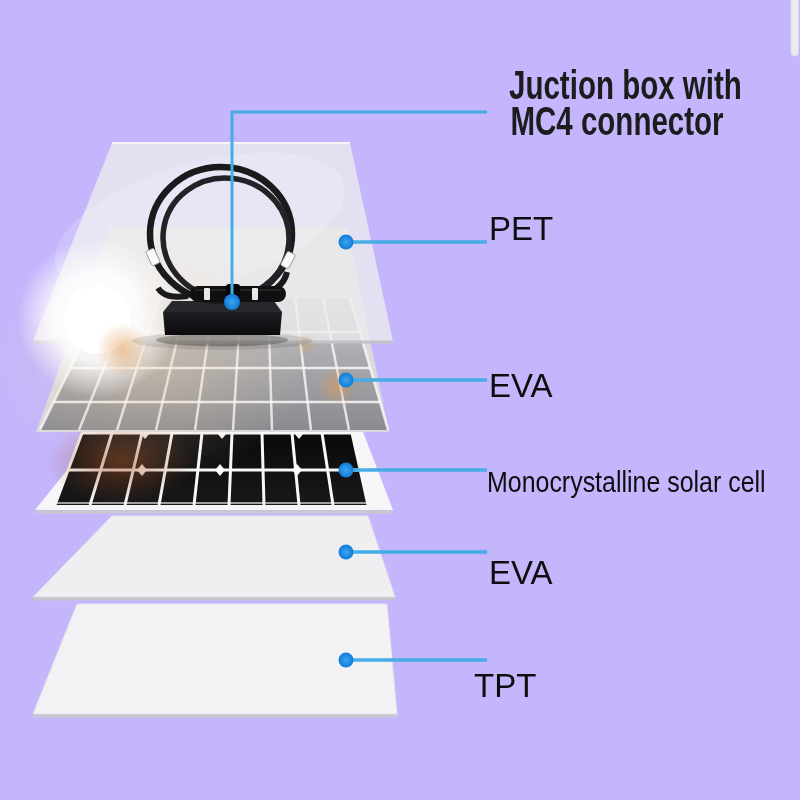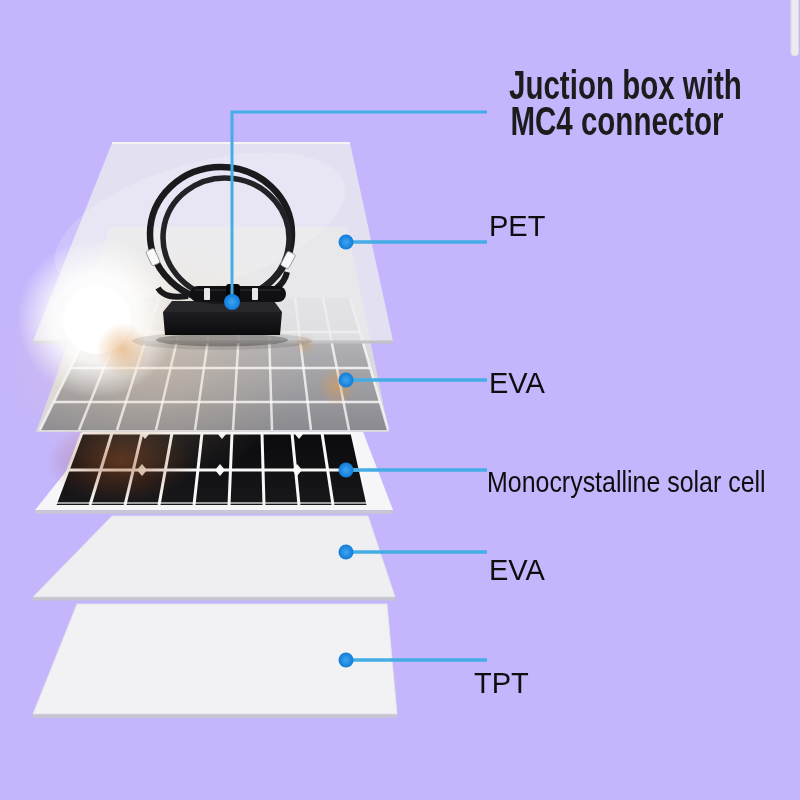--- a/index.html
+++ b/index.html
@@ -1,19 +1,19 @@
 <!DOCTYPE html>
 <html><head>
 <meta charset="utf-8">
 <style>
   html,body{margin:0;padding:0;background:#ffffff;}
   #stage{position:relative;width:800px;height:800px;background:#c4b5fd;overflow:hidden;
          font-family:Liberation Sans, sans-serif;}
   #diagram-svg{position:absolute;left:0;top:0;}
-  .label{position:absolute;color:#0e0e0e;font-size:29px;line-height:1;white-space:nowrap;}
+  .label{position:absolute;color:#0e0e0e;font-size:33px;line-height:1;white-space:nowrap;}
   #label-mono{font-size:29px;transform:scaleX(.86);transform-origin:left center;}
   #title{position:absolute;left:467px;top:67px;width:300px;text-align:center;
          color:#1c1c1c;font-weight:700;font-size:41px;line-height:36px;
          transform:scaleX(.72);transform-origin:center top;white-space:nowrap;}
 </style>
 </head>
 <body>
 
 <div id="stage">
 

